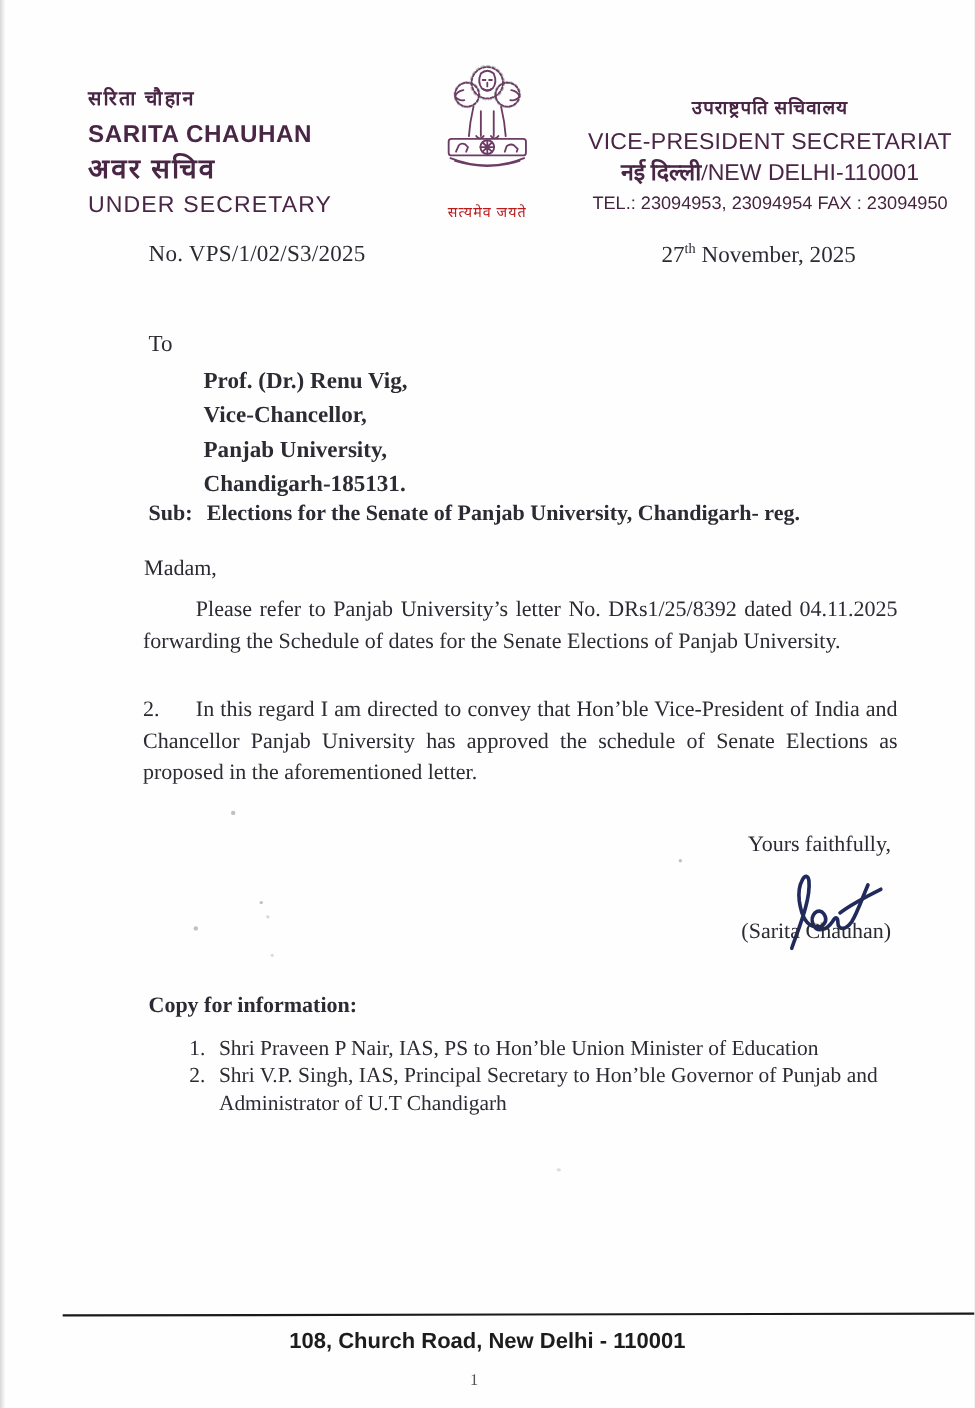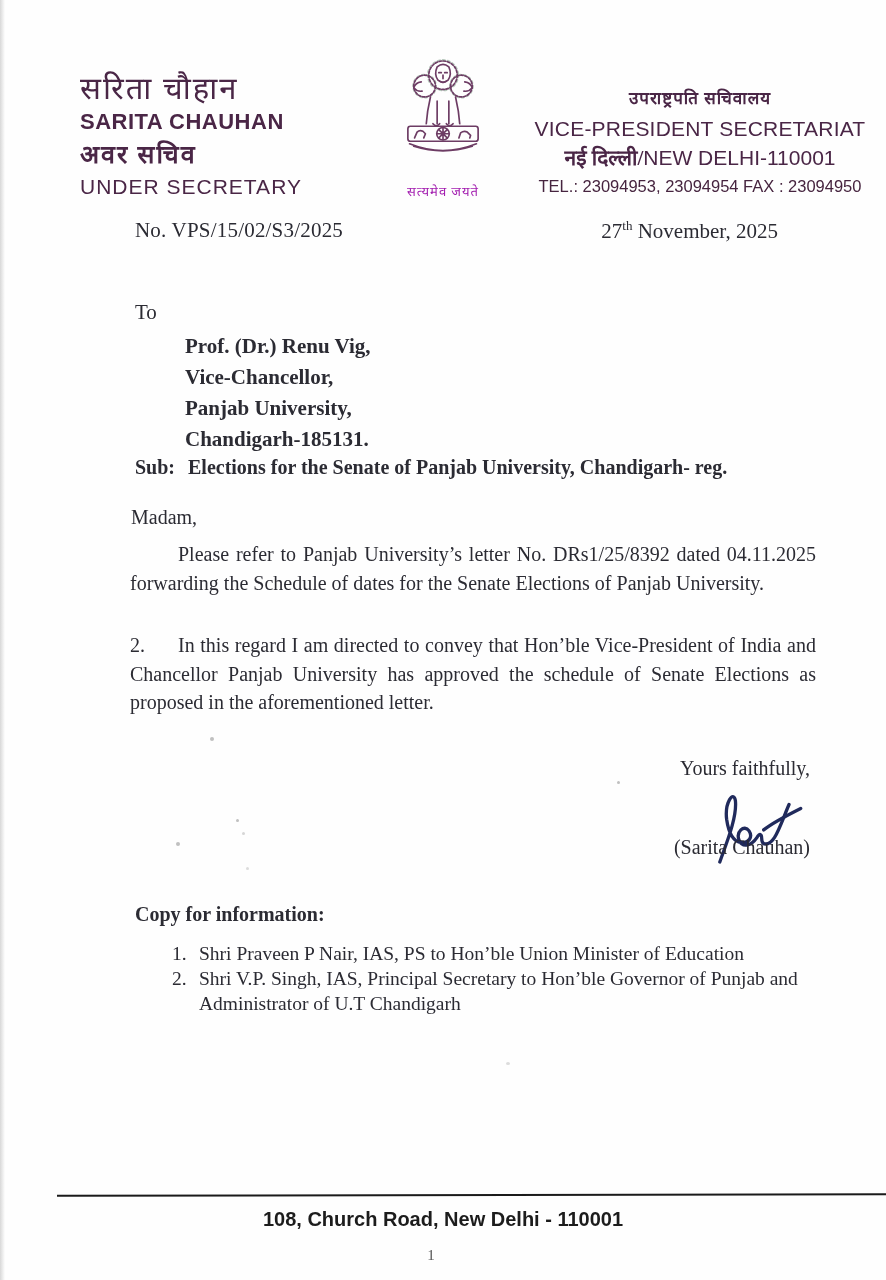--- a/index.html
+++ b/index.html
@@ -17,30 +17,30 @@
   .page-edge {
     position: absolute; left: 0; top: 0; bottom: 0; width: 5px;
     background: linear-gradient(to right, #d8d8d8, #fefefe);
   }
 
   
   .lh-left {
     position: absolute; left: 80px; top: 72px; width: 300px;
     color: #4a2646;
   }
-  .lh-left .hindi-name   { font-size: 31px; font-weight: normal; letter-spacing: 2px; line-height: 34px; }
+  .lh-left .hindi-name   { font-size: 18px; font-weight: bold; letter-spacing: 2px; line-height: 34px; }
   .lh-left .eng-name     { font-family: "Liberation Sans", sans-serif; font-size: 22px; font-weight: bold; letter-spacing: 0.5px; line-height: 32px; }
   .lh-left .hindi-desig  { font-size: 25px; font-weight: bold; letter-spacing: 2px; line-height: 34px; }
   .lh-left .eng-desig    { font-family: "Liberation Sans", sans-serif; font-size: 21px; letter-spacing: 1px; line-height: 30px; }
 
   .lh-center {
     position: absolute; left: 50%; top: 48px; transform: translateX(-50%);
     text-align: center; width: 140px;
   }
-  .lh-center .motto { font-size: 13px; color: #a21caf; margin-top: 2px; letter-spacing: 1px; }
+  .lh-center .motto { font-size: 13px; color: #b91c1c; margin-top: 2px; letter-spacing: 1px; }
 
   .lh-right {
     position: absolute; right: 10px; top: 84px; width: 352px;
     text-align: center; color: #4a2646;
   }
   .lh-right .office-hindi { font-size: 17px; font-weight: bold; line-height: 30px; letter-spacing: 1px; }
   .lh-right .office-eng   { font-family: "Liberation Sans", sans-serif; font-size: 21px; line-height: 29px; letter-spacing: 0.2px; }
   .lh-right .office-addr  { font-size: 21px; font-weight: bold; line-height: 29px; }
   .lh-right .office-addr .addr-eng { font-family: "Liberation Sans", sans-serif; font-weight: normal; }
   .lh-right .office-tel   { font-family: "Liberation Sans", sans-serif; font-size: 16.5px; line-height: 26px; color: #46243f; }
@@ -135,21 +135,21 @@
   </div>
 
   <div class="lh-right">
     <div class="office-hindi">उपराष्ट्रपति सचिवालय</div>
     <div class="office-eng">VICE-PRESIDENT SECRETARIAT</div>
     <div class="office-addr"><span>नई दिल्ली</span><span>/</span><span class="addr-eng">NEW DELHI-110001</span></div>
     <div class="office-tel">TEL.: 23094953, 23094954 FAX : 23094950</div>
   </div>
 
   <div class="ref-row">
-    <span class="ref-no">No. VPS/15/02/S3/2025</span>
+    <span class="ref-no">No. VPS/1/02/S3/2025</span>
     <span class="ref-date"><span>27</span><sup>th</sup><span> November, 2025</span></span>
   </div>
 
   <div class="addressee">
     <div class="to-label">To</div>
     <div class="addr-line">Prof. (Dr.) Renu Vig,</div>
     <div class="addr-line">Vice-Chancellor,</div>
     <div class="addr-line">Panjab University,</div>
     <div class="addr-line">Chandigarh-185131.</div>
   </div>

